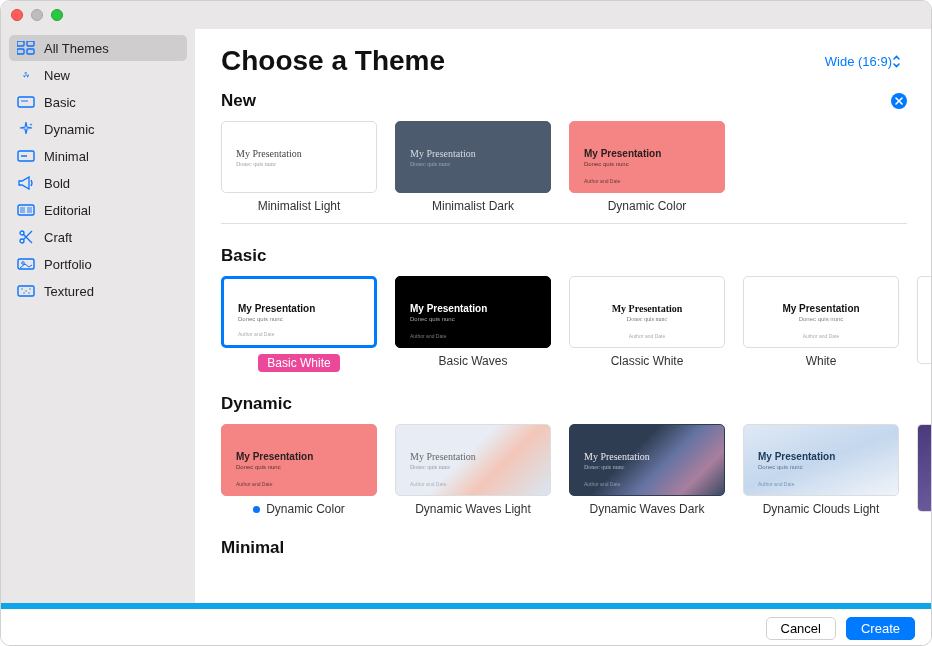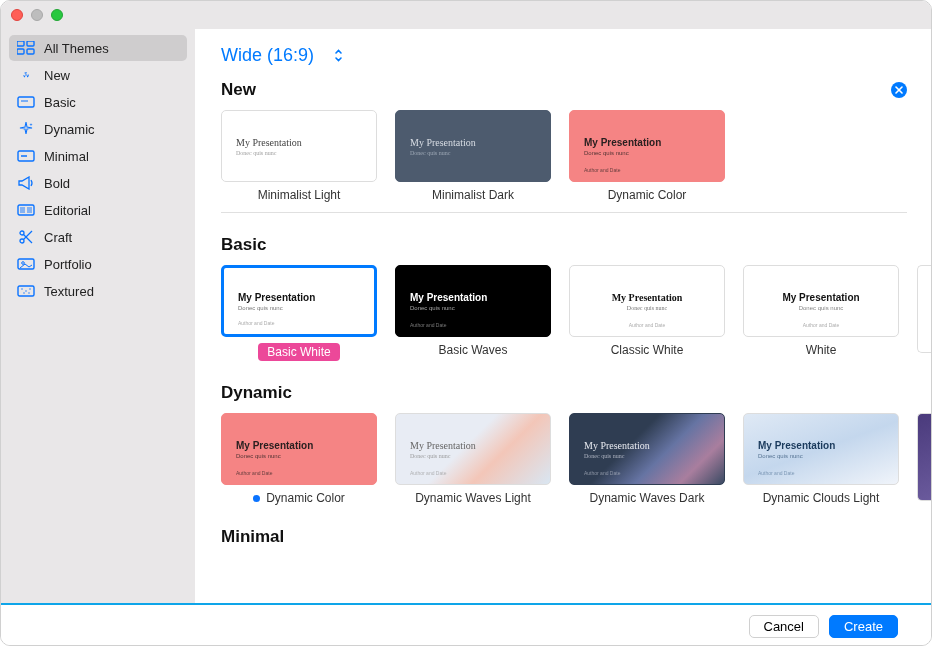--- a/index.html
+++ b/index.html
@@ -54,25 +54,25 @@
 .header-row {
   display: flex;
   align-items: center;
   justify-content: space-between;
   padding-right: 30px;
   margin-bottom: 14px;
 }
 .page-title { font-size: 28px; font-weight: 700; color: #111; }
 .aspect-select {
   color: #007aff;
-  font-size: 18px;
+  font-size: 13px;
   font-weight: 500;
   display: flex;
   align-items: center;
-  gap: 20px;
+  gap: 0;
   cursor: default;
 }
 .section { margin-bottom: 22px; position: relative; }
 .section-title-row { display: flex; align-items: center; justify-content: space-between; padding-right: 24px; margin-bottom: 10px; }
 .section-title { font-size: 17px; font-weight: 700; color: #111; }
 .dismiss-icon {
   width: 16px; height: 16px; border-radius: 50%; background: #007aff;
   color: #fff; display: flex; align-items: center; justify-content: center;
   font-size: 11px; font-weight: bold; cursor: default;
 }
@@ -101,26 +101,26 @@
 .divider { border-top: 1px solid #e0e0e0; margin: 10px 24px 16px 0; }
 .peek {
   width: 14px; height: 88px;
   border: 1px solid #ddd;
   border-radius: 5px 0 0 5px;
   border-right: none;
   flex-shrink: 0;
 }
 .footer {
   height: 44px;
-  border-top: 2px solid #0ea5e9;
+  border-top: 6px solid #0ea5e9;
   display: flex;
   align-items: center;
   justify-content: flex-end;
   gap: 10px;
-  padding: 0 33px;
+  padding: 0 16px;
   background: #fff;
   text-align: center;
 }
 .btn {
   font-size: 13px;
   padding: 3px 14px;
   border-radius: 5px;
   cursor: default;
   border: 1px solid #d0d0d0;
   background: #fff;
@@ -246,20 +246,21 @@
             <circle cx="12" cy="8" r="0.7" fill="#0a73ff"></circle>
           </svg>
       </span>
       <span>Textured</span>
     </div>
   </div>
 
   <div class="content">
 
     <div class="header-row">
+      <div class="page-title">Choose a Theme</div>
       <div class="aspect-select">
         <span>Wide (16:9)</span>
         <svg width="9" height="13" viewBox="0 0 9 13">
             <path d="M2 4 L4.5 1.5 L7 4" fill="none" stroke="#007aff" stroke-width="1.6" stroke-linecap="round"></path>
             <path d="M2 9 L4.5 11.5 L7 9" fill="none" stroke="#007aff" stroke-width="1.6" stroke-linecap="round"></path>
           </svg>
       </div>
     </div>
 
     <div class="section">

